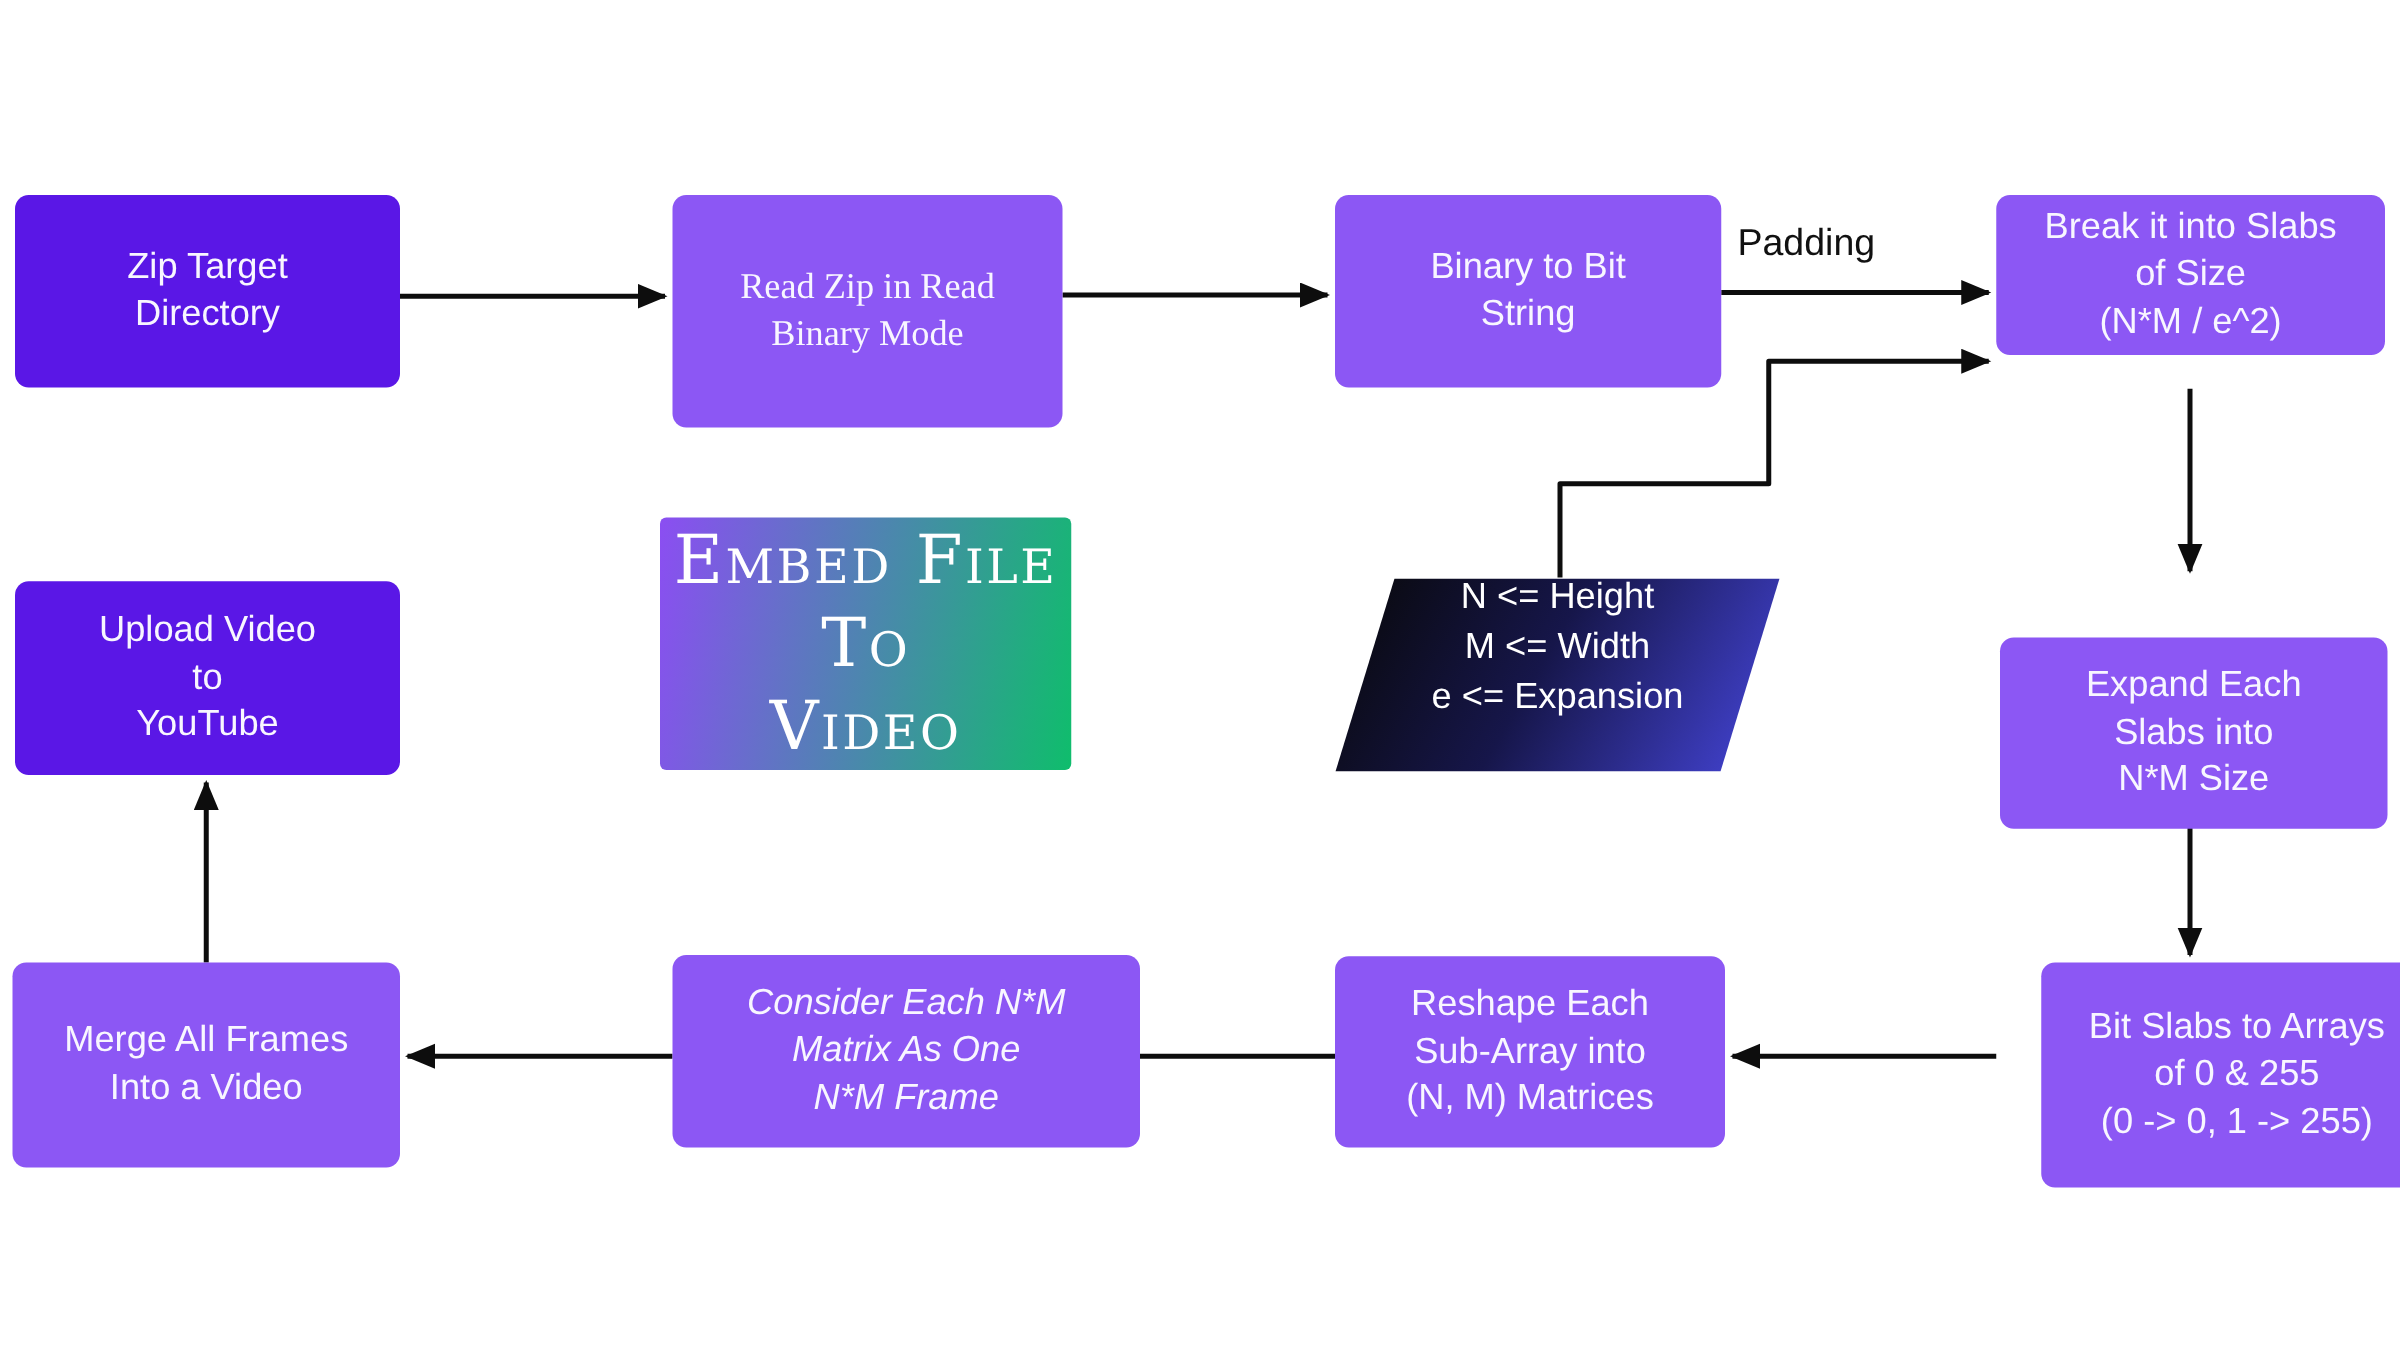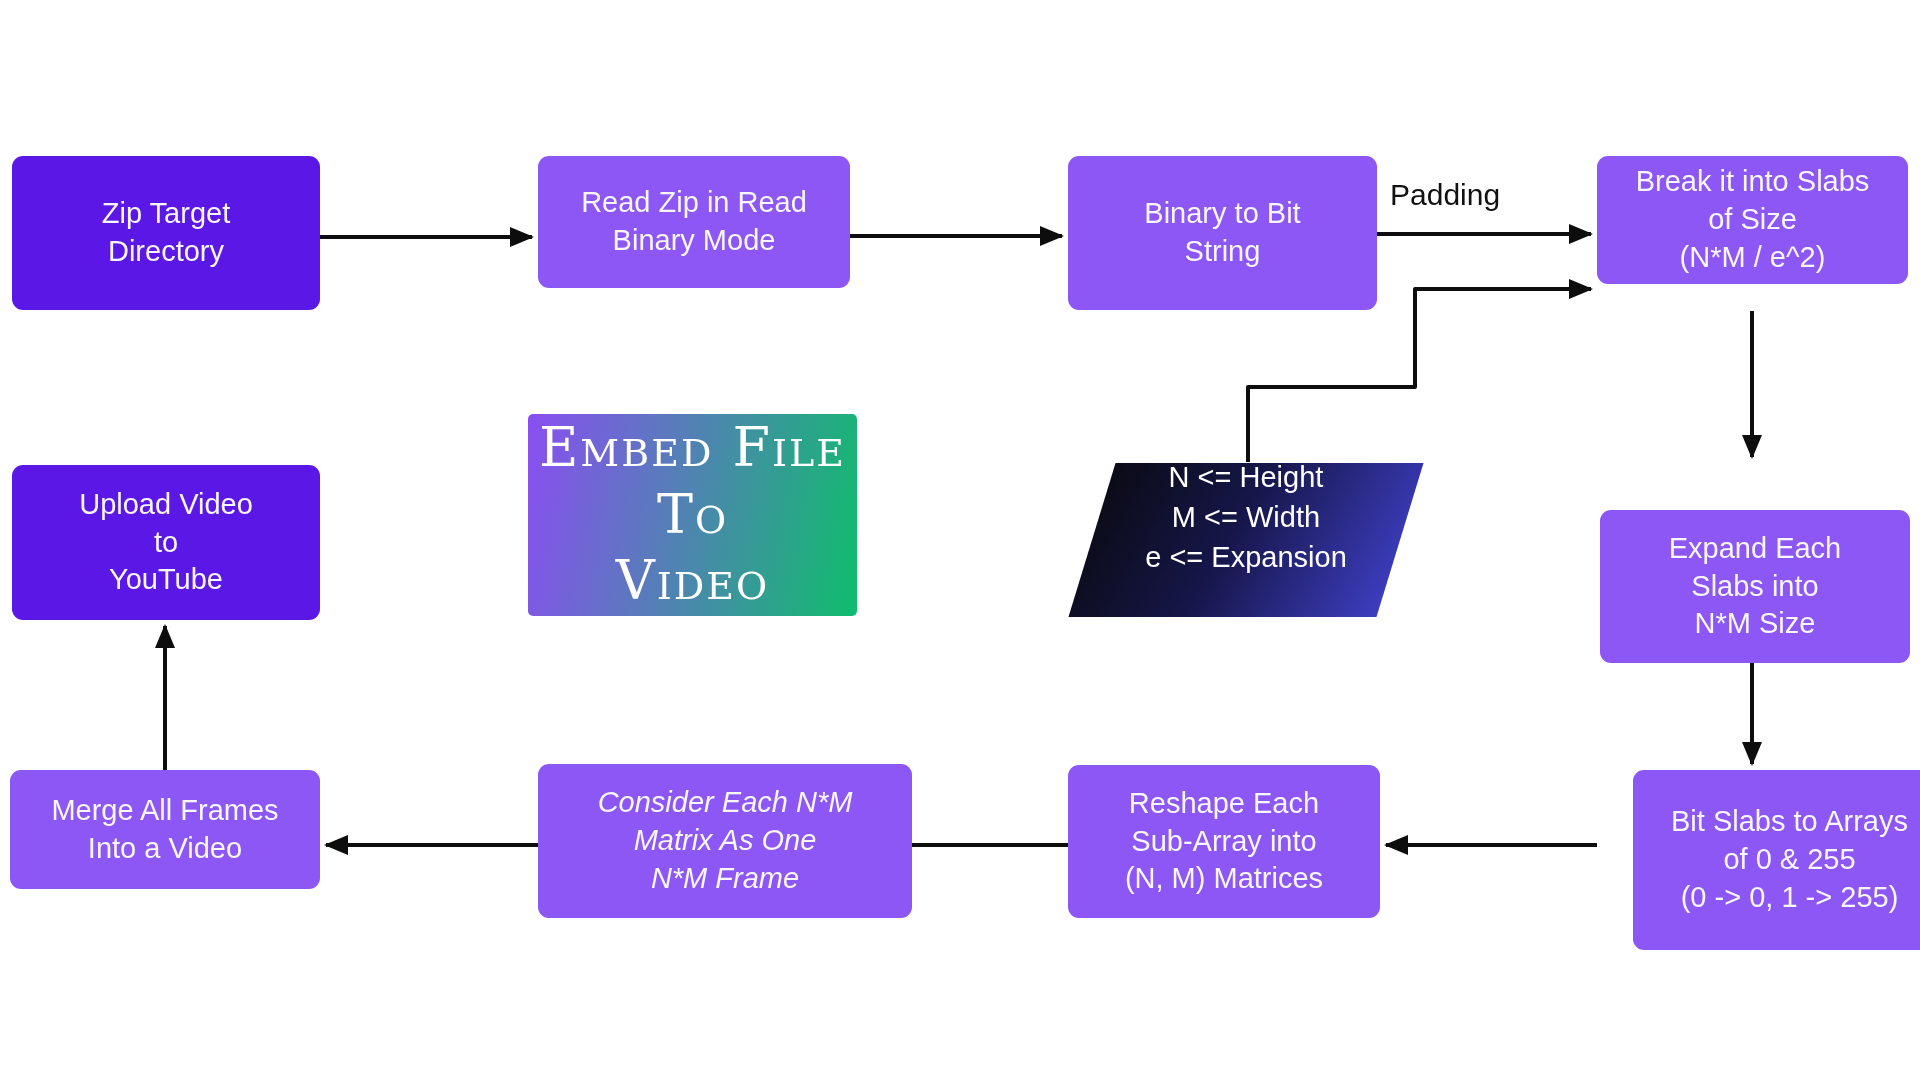--- a/index.html
+++ b/index.html
@@ -75,26 +75,26 @@
     left: 0; top: 0;
   }
   .fine-print {
     position: absolute;
     left: 136px; top: 272px; width: 60px; height: 3px;
     background: rgba(255,255,255,0.35);
     border-radius: 2px;
   }
   
   #n-zip      { left: 12px;   top: 156px; width: 308px; height: 154px; }
-  #n-read     { left: 538px;  top: 156px; width: 312px; height: 132px; }
+  #n-read     { left: 538px;  top: 156px; width: 312px; height: 186px; font-family: Liberation Serif, serif; }
   #n-binary   { left: 1068px; top: 156px; width: 309px; height: 154px; }
   #n-break    { left: 1597px; top: 156px; width: 311px; height: 128px; }
   #n-upload   { left: 12px;   top: 465px; width: 308px; height: 155px; }
   #n-expand   { left: 1600px; top: 463px; width: 310px; height: 153px; margin-top: 47px; }
-  #n-merge    { left: 10px;   top: 770px; width: 310px; height: 119px; }
+  #n-merge    { left: 10px;   top: 770px; width: 310px; height: 164px; }
   #n-consider { left: 538px;  top: 764px; width: 374px; height: 154px; font-style: italic; }
   #n-reshape  { left: 1068px; top: 765px; width: 312px; height: 153px; }
   #n-bitslabs { left: 1597px; top: 770px; width: 313px; height: 180px; margin-left: 36px; }
 </style>
 </head>
 <body>
 
 <div class="canvas">
 
   <svg class="arrows" width="1920" height="1080" viewBox="0 0 1920 1080">

